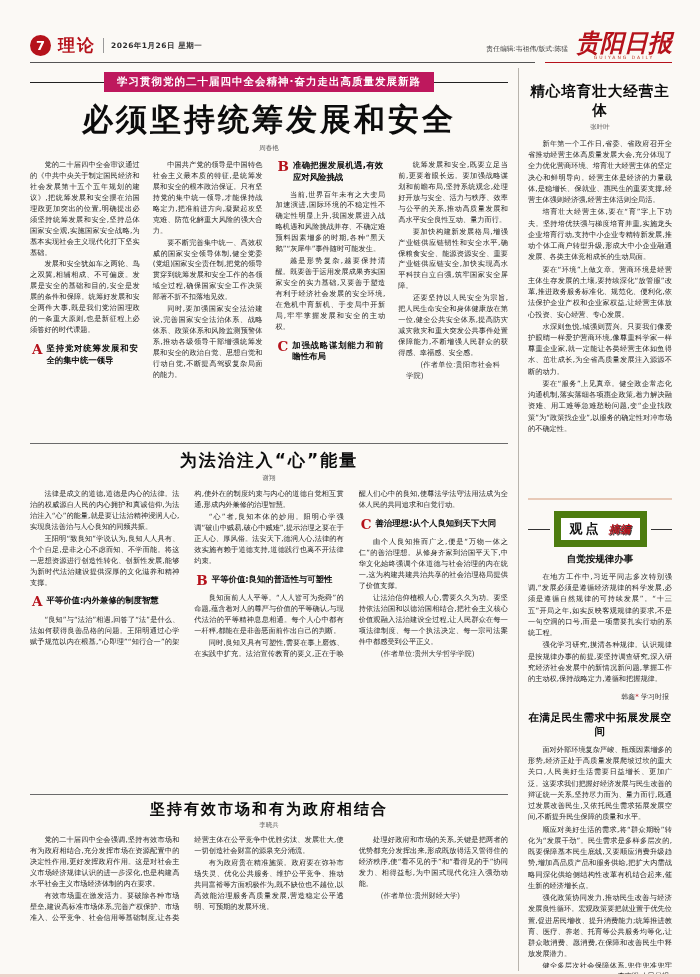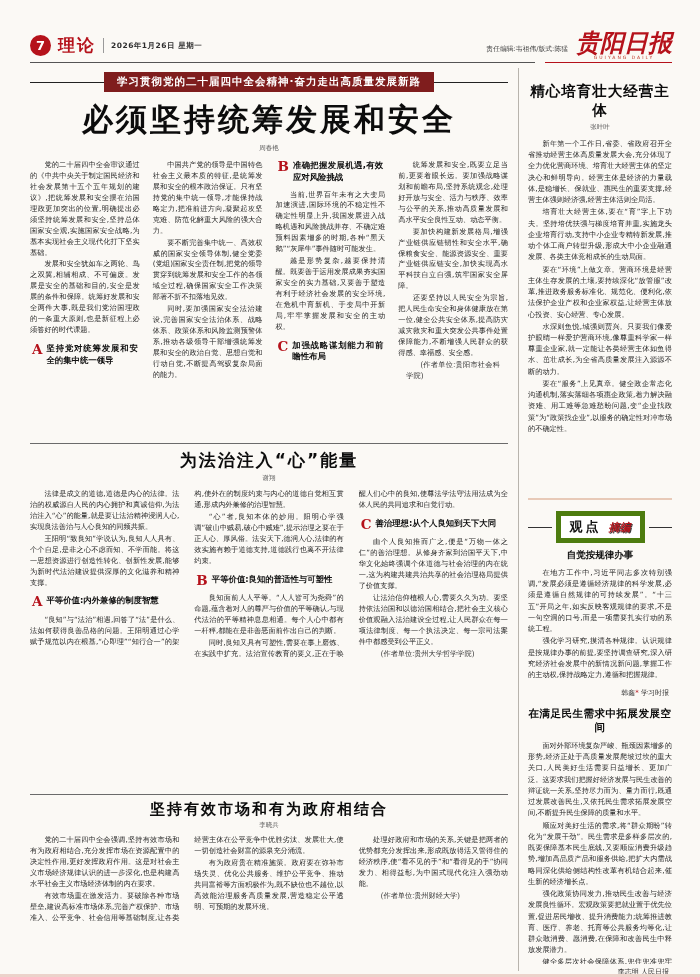--- a/index.html
+++ b/index.html
@@ -39,21 +39,21 @@
   .body-note { text-indent:2em; margin:1px 8px; color:#333;font-family:Liberation Serif, serif; }
   .col-subhead { display:flex; gap:4px; align-items:flex-start; margin:7px 2px 6px;
     break-inside:avoid; -webkit-column-break-inside:avoid; }
   .subhead-letter { font-family:"DejaVu Serif","Liberation Serif",serif; font-weight:bold;
     color:#b5121b; font-size:13.5px; line-height:1; }
   .subhead-text { font-weight:bold; color:#101010; font-size:8.4px; line-height:1.4; }
 
   
   .kicker-row { display:flex; align-items:center; margin:4px 0 7px; }
   .kicker-line { flex:1; height:1px; background:#222; }
-  .kicker { background:#7f1d1d; color:#fff; font-size:10.5px; font-weight:bold;
+  .kicker { background:#be185d; color:#fff; font-size:10.5px; font-weight:bold;
     padding:3px 13px; letter-spacing:1px; white-space:nowrap; }
   .main-title { text-align:center; font-size:31px; font-weight:900; letter-spacing:3px;
     color:#0c0c0c; margin:4px 0 3px; }
   .byline { text-align:center; font-size:6.5px; color:#555; margin-bottom:7px; }
   .main-body { column-count:4; column-gap:13px; height:274px; }
 
   .article-divider { border-top:1px solid #6b6b6b; margin:9px 0 5px; }
 
   
   .mid-title { text-align:center; font-size:17px; font-weight:900; letter-spacing:2px; color:#0c0c0c; }
@@ -75,21 +75,21 @@
   .ribbon { margin:8px 0 7px; height:40px; border:1px solid #e8cab8;
     background:linear-gradient(120deg,#fdf4ec,#fae7d8); display:flex; align-items:center;
     gap:7px; padding:0 7px; overflow:hidden; position:relative; }
   .ribbon-swirl { flex:0 0 auto; width:26px; height:26px; border-radius:50%;
     background:radial-gradient(circle at 35% 38%, #e2453c 0%, #b5121b 55%, #8d0d13 100%);
     box-shadow:2px 2px 0 rgba(181,18,27,.25); }
   .ribbon-text { color:#b5121b; font-weight:bold; font-style:italic; font-size:7.4px; line-height:1.4; }
 
   .opinion-header { display:flex; align-items:center; margin:4px 0 6px; }
   .oh-line { flex:1; height:1px; background:#333; }
-  .oh-badge { border:5px solid #4d7c0f; background:#fff; padding:2px 9px; margin:0 4px;
+  .oh-badge { border:7px solid #4d7c0f; background:#fff; padding:2px 9px; margin:0 4px;
     display:flex; align-items:baseline; gap:7px; }
   .oh-main { font-size:13px; font-weight:900; color:#111; letter-spacing:3px; }
   .oh-sub { font-size:11px; font-weight:bold; font-style:italic; color:#b5121b;
     text-shadow:1px 1px 0 #3a3a3a; }
   .op-item-title { text-align:center; font-weight:bold; font-size:9.5px; color:#111; margin:3px 0 5px; }
   .op-body { height:118px; }
   .attribution { text-align:right; font-size:7px; color:#333; margin:3px 3px 6px; }
   .attribution .star { color:#b5121b; }
 
   .r2-title { text-align:center; font-weight:900; font-size:10.5px; color:#0c0c0c;
@@ -146,21 +146,21 @@
             <div class="col-subhead">
               <span class="subhead-letter">B</span>
               <span class="subhead-text">准确把握发展机遇,有效应对风险挑战</span>
             </div>
             <p class="body-p">当前,世界百年未有之大变局加速演进,国际环境的不稳定性不确定性明显上升,我国发展进入战略机遇和风险挑战并存、不确定难预料因素增多的时期,各种“黑天鹅”“灰犀牛”事件随时可能发生。</p>
             <p class="body-p">越是形势复杂,越要保持清醒。既要善于运用发展成果夯实国家安全的实力基础,又要善于塑造有利于经济社会发展的安全环境,在危机中育新机、于变局中开新局,牢牢掌握发展和安全的主动权。</p>
             <div class="col-subhead">
               <span class="subhead-letter">C</span>
               <span class="subhead-text">加强战略谋划能力和前瞻性布局</span>
             </div>
-            <p class="body-p">统筹发展和安全,既要立足当前,更要着眼长远。要加强战略谋划和前瞻布局,坚持系统观念,处理好开放与安全、活力与秩序、效率与公平的关系,推动高质量发展和高水平安全良性互动、动态平衡。</p>
+            <p class="body-p">统筹发展和安全,既要立足当前,更要着眼长远。要加强战略谋划和前瞻布局,坚持系统观念,处理好开放与安全、活力与秩序、效率与公平的关系,推动高质量发展和高水平安全良性互动、量力而行。</p>
             <p class="body-p">要加快构建新发展格局,增强产业链供应链韧性和安全水平,确保粮食安全、能源资源安全、重要产业链供应链安全,加快实现高水平科技自立自强,筑牢国家安全屏障。</p>
             <p class="body-p">还要坚持以人民安全为宗旨,把人民生命安全和身体健康放在第一位,健全公共安全体系,提高防灾减灾救灾和重大突发公共事件处置保障能力,不断增强人民群众的获得感、幸福感、安全感。</p>
             <p class="body-note">(作者单位:贵阳市社会科学院)</p>
           </div>
       </div>
 
       <div class="article-divider"></div>
 
       <div>
         <div class="mid-title">为法治注入“心”能量</div>

